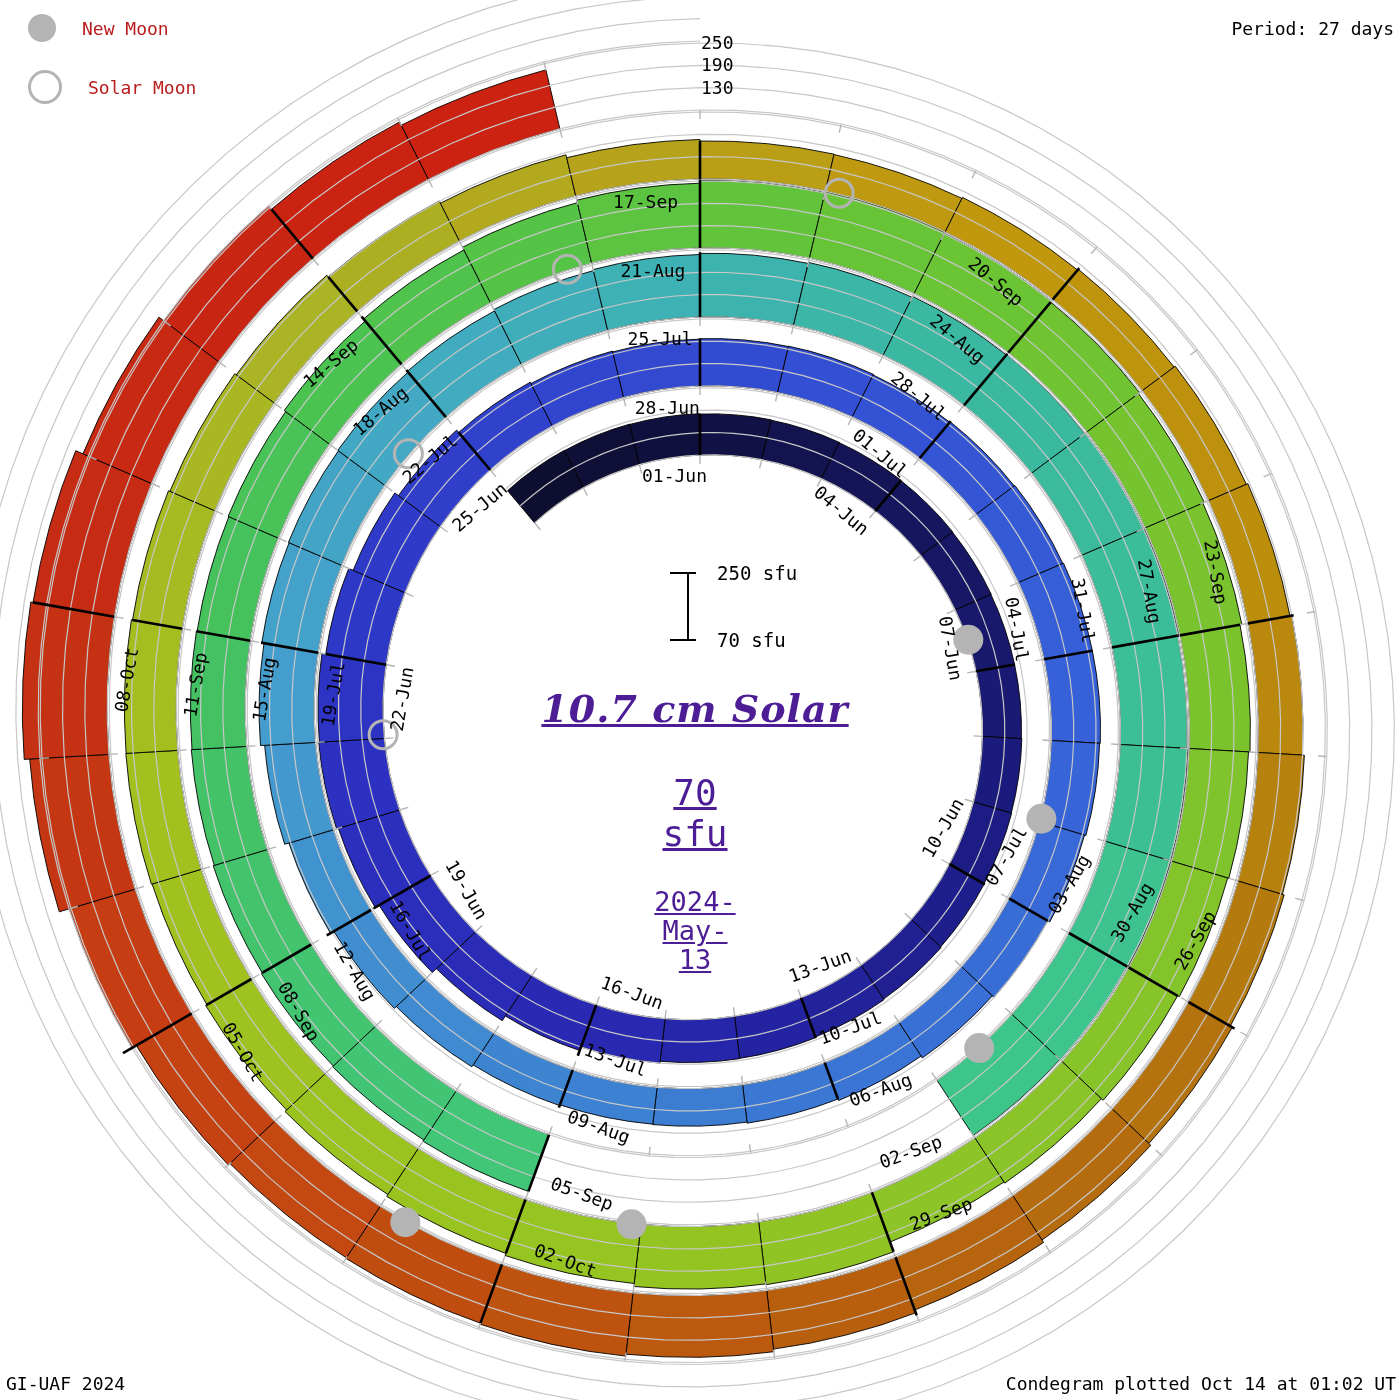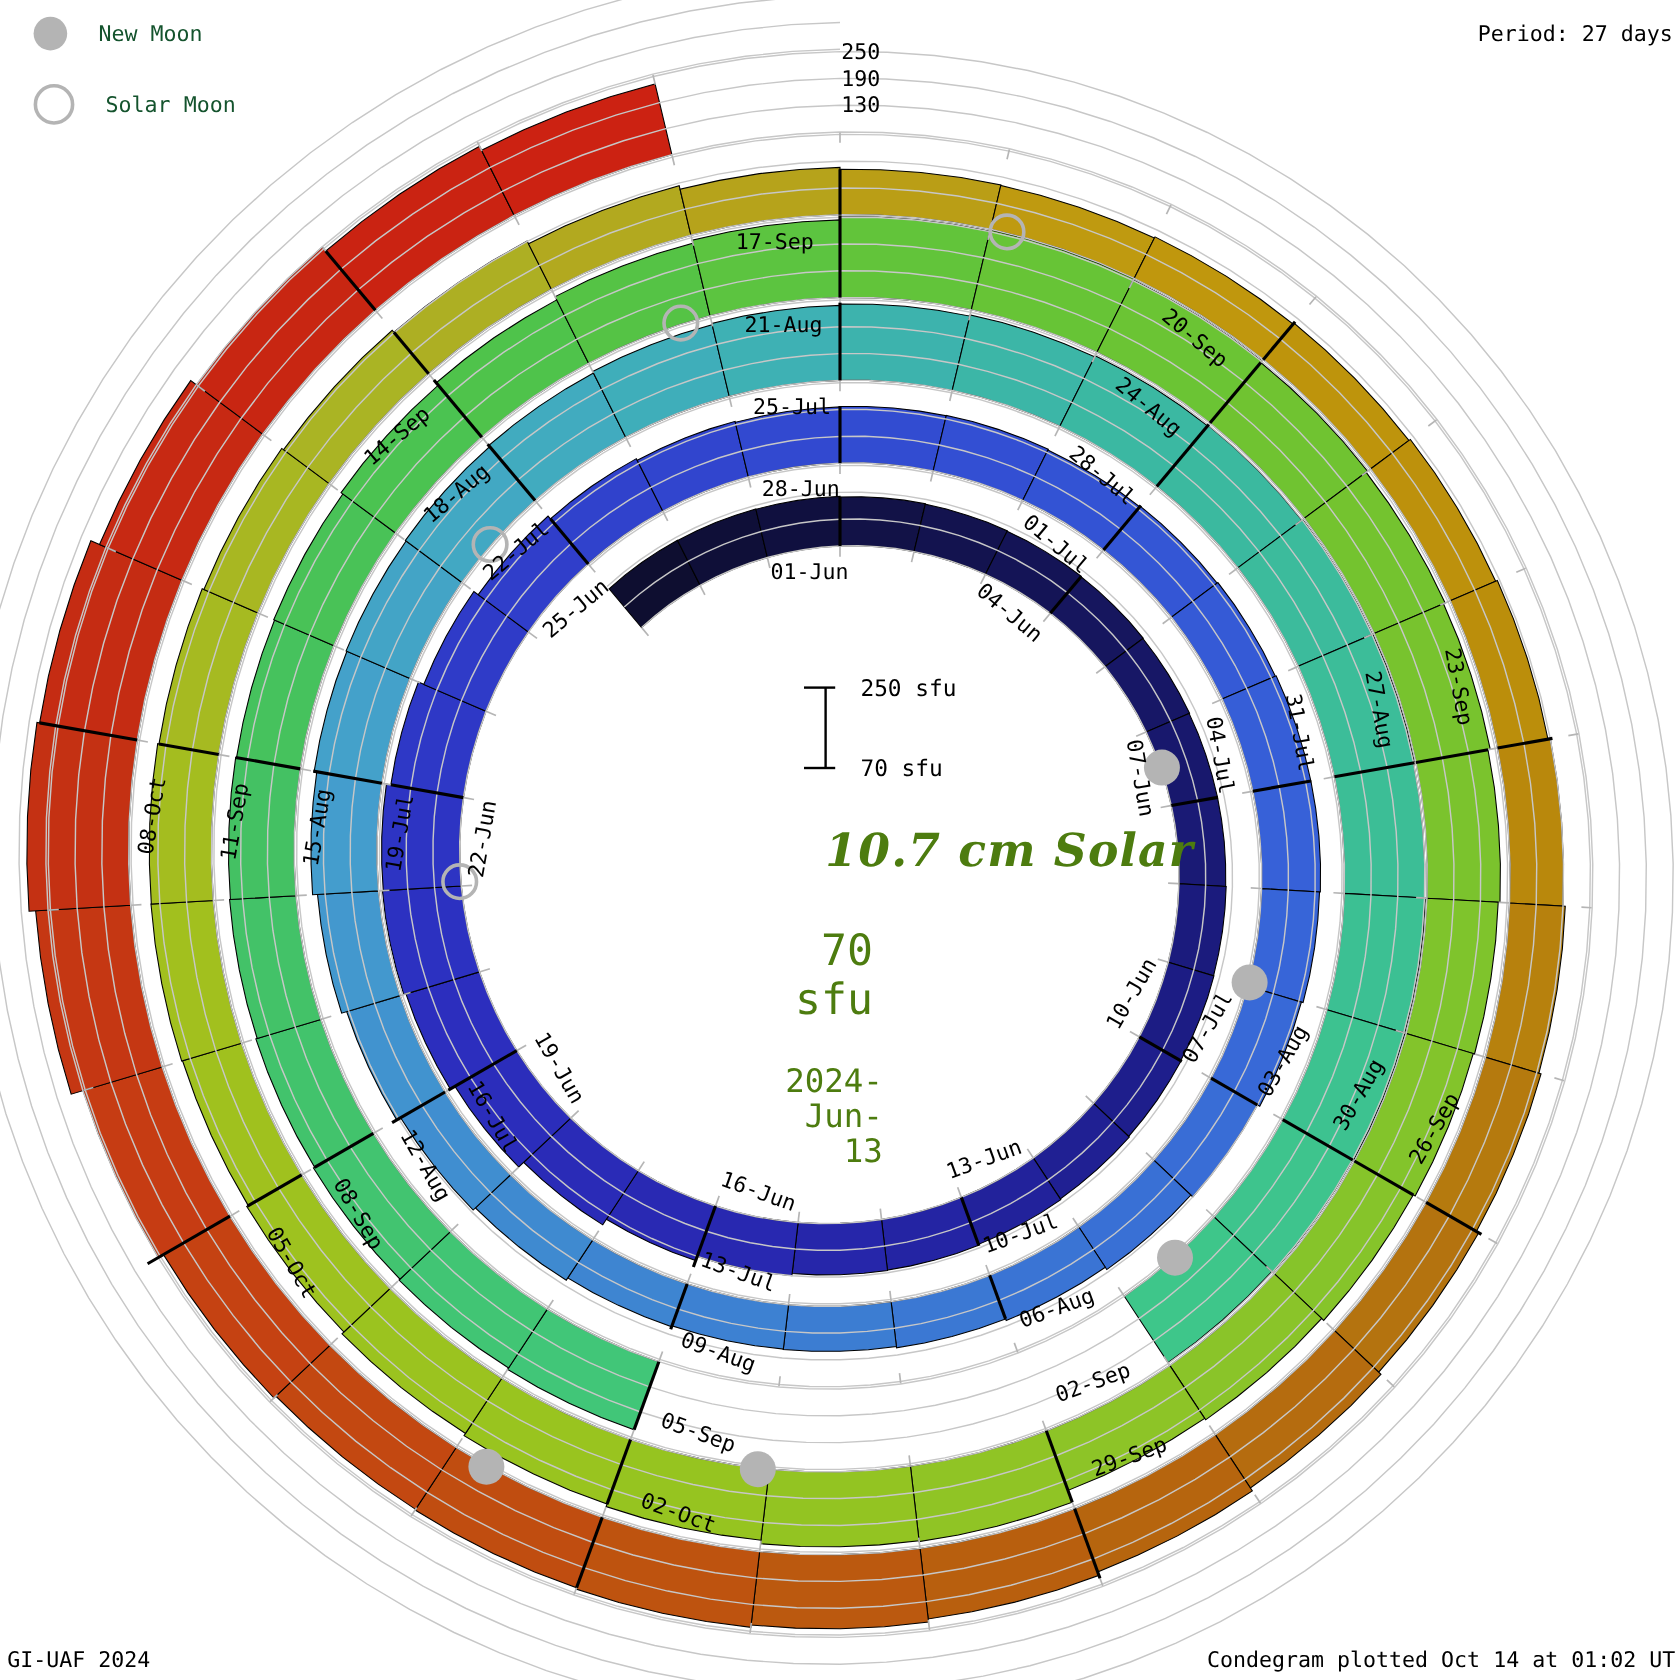--- a/index.html
+++ b/index.html
@@ -3,26 +3,26 @@
 <meta charset="utf-8">
 <style>
   html,body{margin:0;padding:0;background:#ffffff;}
   #stage{position:relative;width:1400px;height:1400px;background:#fff;overflow:hidden;
          font-family:"DejaVu Sans Mono","Liberation Mono",monospace;}
   .txt{position:absolute;color:#000;white-space:pre;}
   .legend-row{position:absolute;display:flex;align-items:center;gap:26px;}
   .moon-glyph{width:28px;height:28px;border-radius:50%;}
   .moon-new{background:#b4b4b4;}
   .moon-full{background:#fff;border:3px solid #b4b4b4;}
-  .legend-label{font-size:18px;color:#14532d;}
+  .legend-label{font-size:18px;color:#b91c1c;}
   #period-label{top:18px;right:6px;font-size:18px;text-align:right;}
   #footer-left{left:6px;bottom:6px;font-size:18px;}
   #footer-right{right:4px;bottom:6px;font-size:18px;}
   #center-block{position:absolute;left:695px;top:690px;width:0;height:0;}
-  .ctr{position:absolute;transform:translateX(-50%);text-align:right;color:#4d7c0f;}
+  .ctr{position:absolute;transform:translateX(-50%);text-align:center;color:#4c1d95;text-decoration:underline;}
   #title-main{top:0px;width:600px;font-family:"DejaVu Serif","Liberation Serif",serif;
               font-style:italic;font-weight:bold;font-size:38px;line-height:38px;letter-spacing:1px;}
   #center-value{top:82px;font-size:36px;}
   #latest-block{top:168px;font-size:27px;line-height:29px;}
   svg{position:absolute;left:0;top:0;}
 </style>
 </head>
 <body>
 <div id="stage">
 
@@ -449,17 +449,17 @@
   <div id="footer-left" class="txt">GI-UAF 2024</div>
   <div id="footer-right" class="txt">Condegram plotted Oct 14 at 01:02 UT</div>
 
   <div id="center-block">
     <div id="title-main" class="ctr">
       <span>10.7 cm Solar</span><br>
     </div>
     <div id="center-value" class="ctr">70 sfu</div>
     <div id="latest-block" class="ctr">
       <br>
-      <span>2024-Jun-13</span>
+      <span>2024-May-13</span>
     </div>
   </div>
 
 </div>
 
 </body></html>

